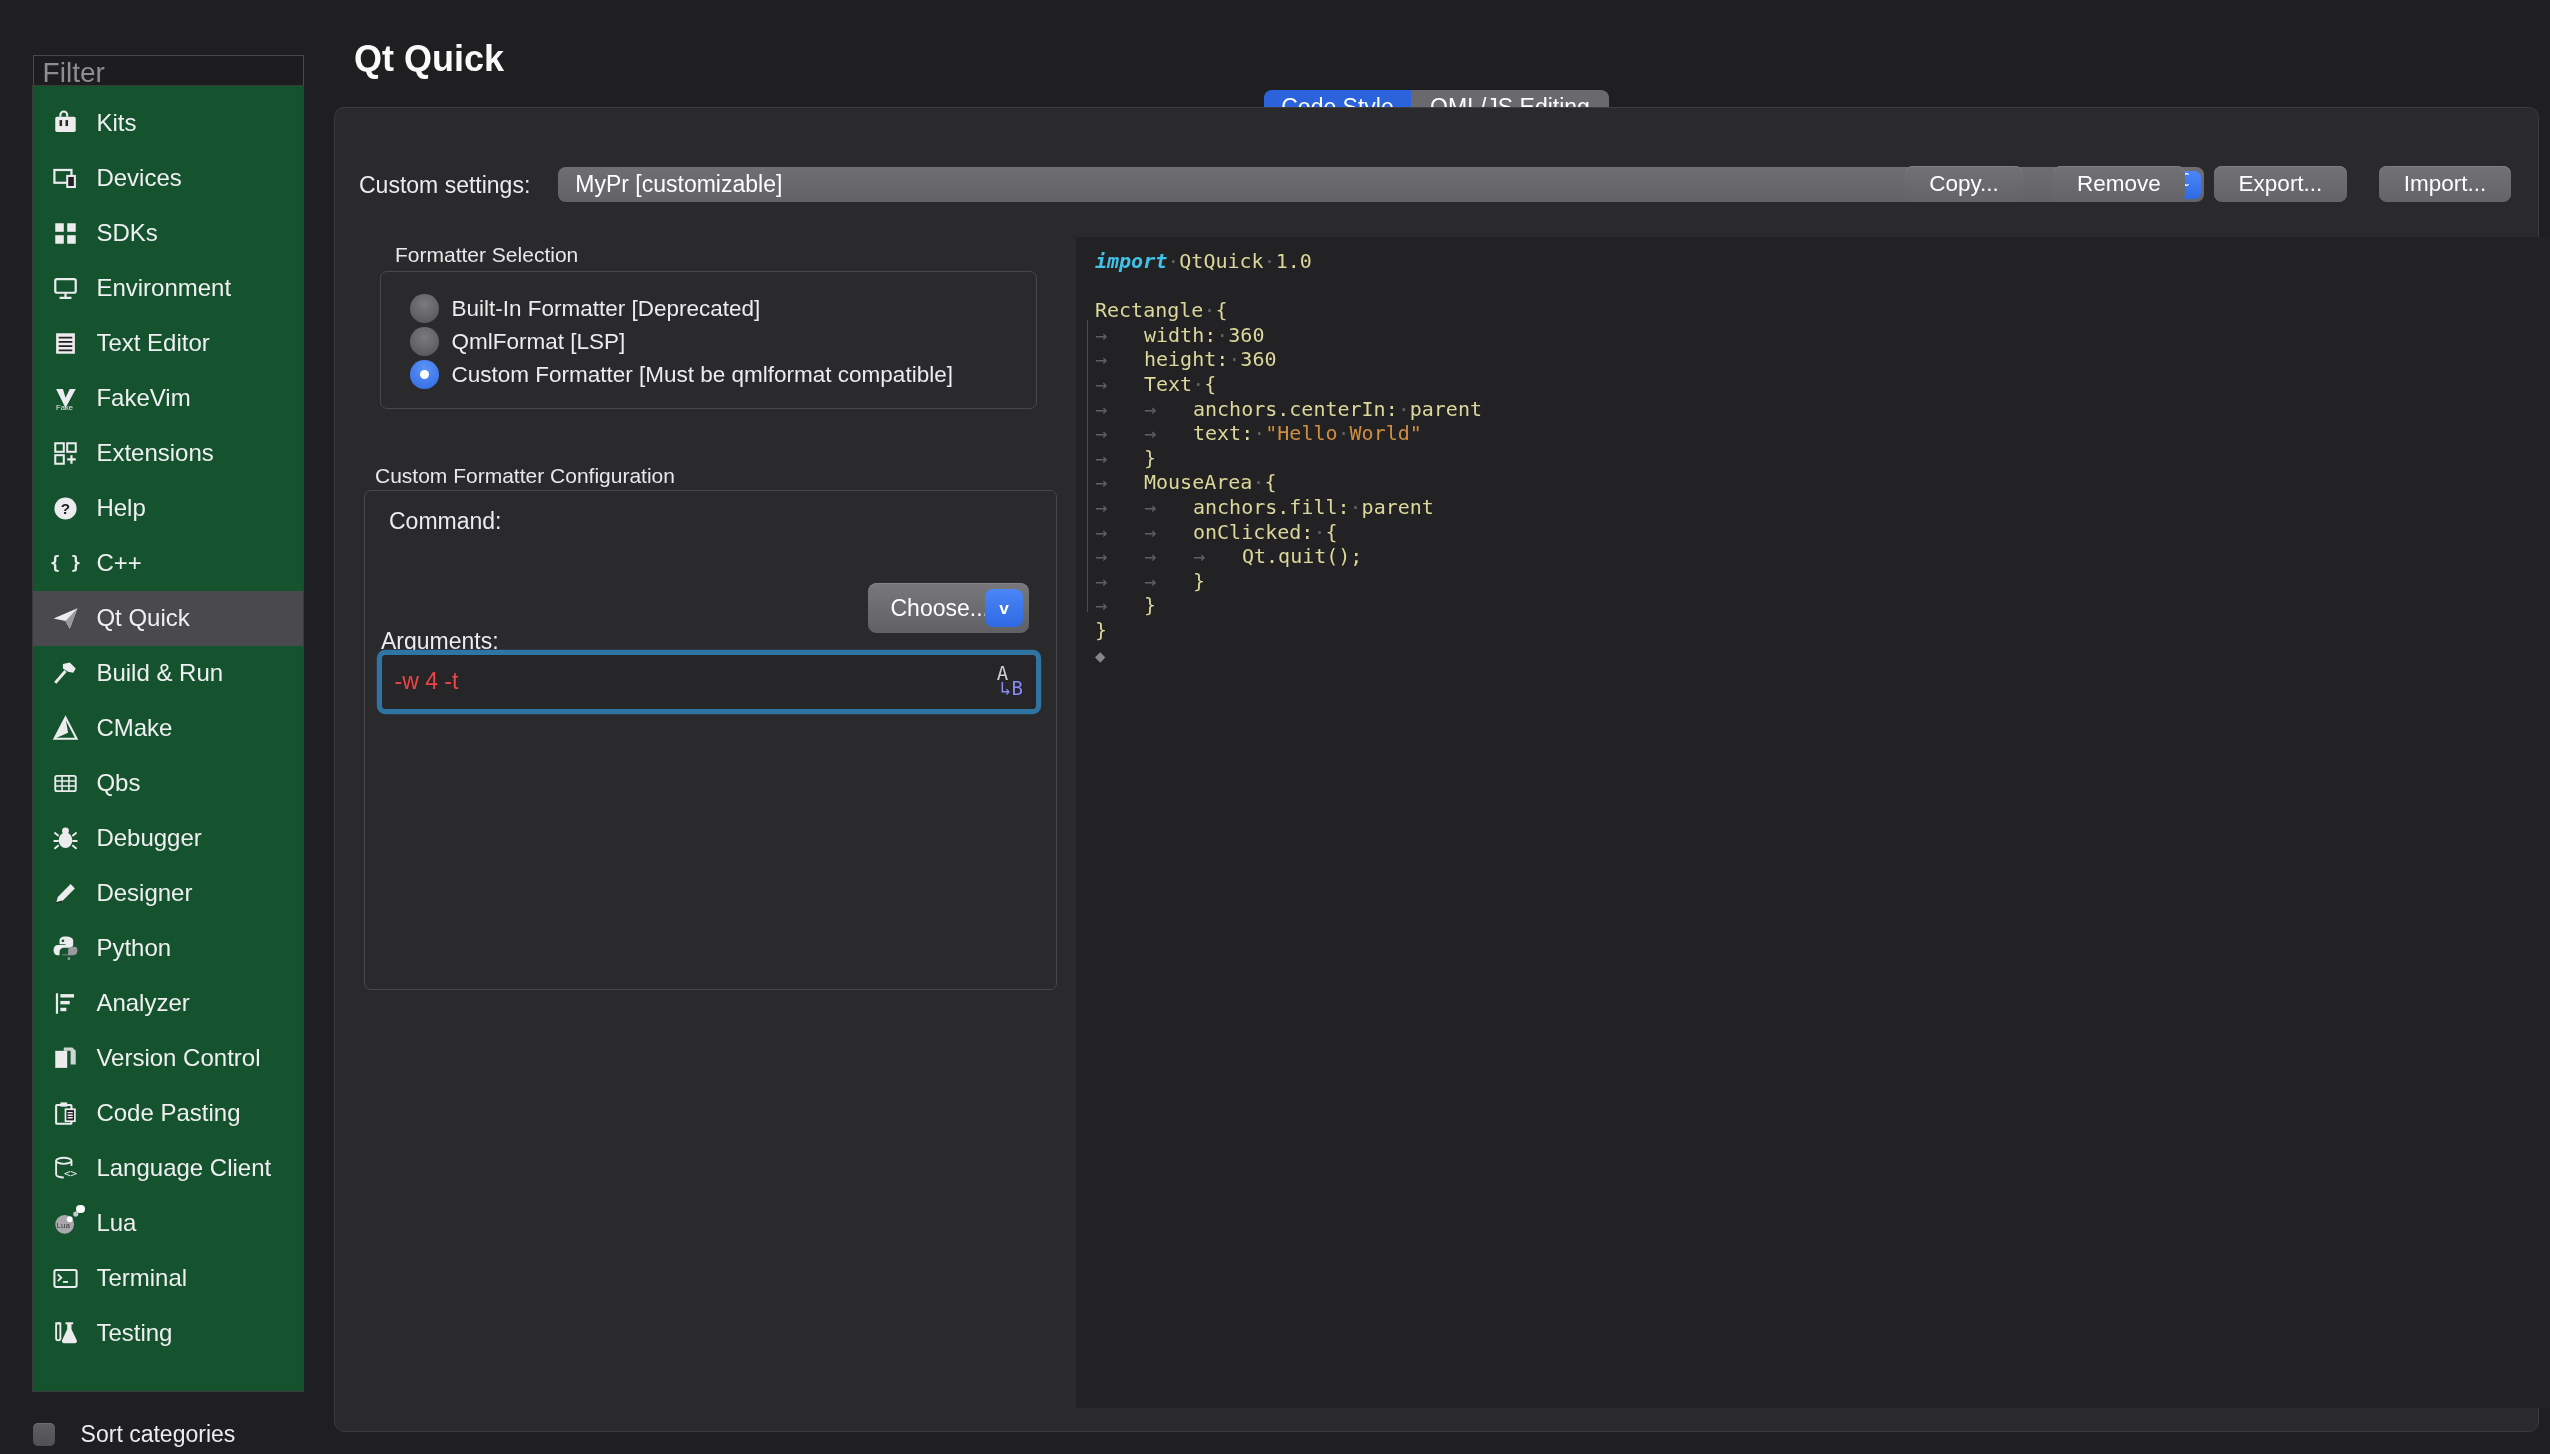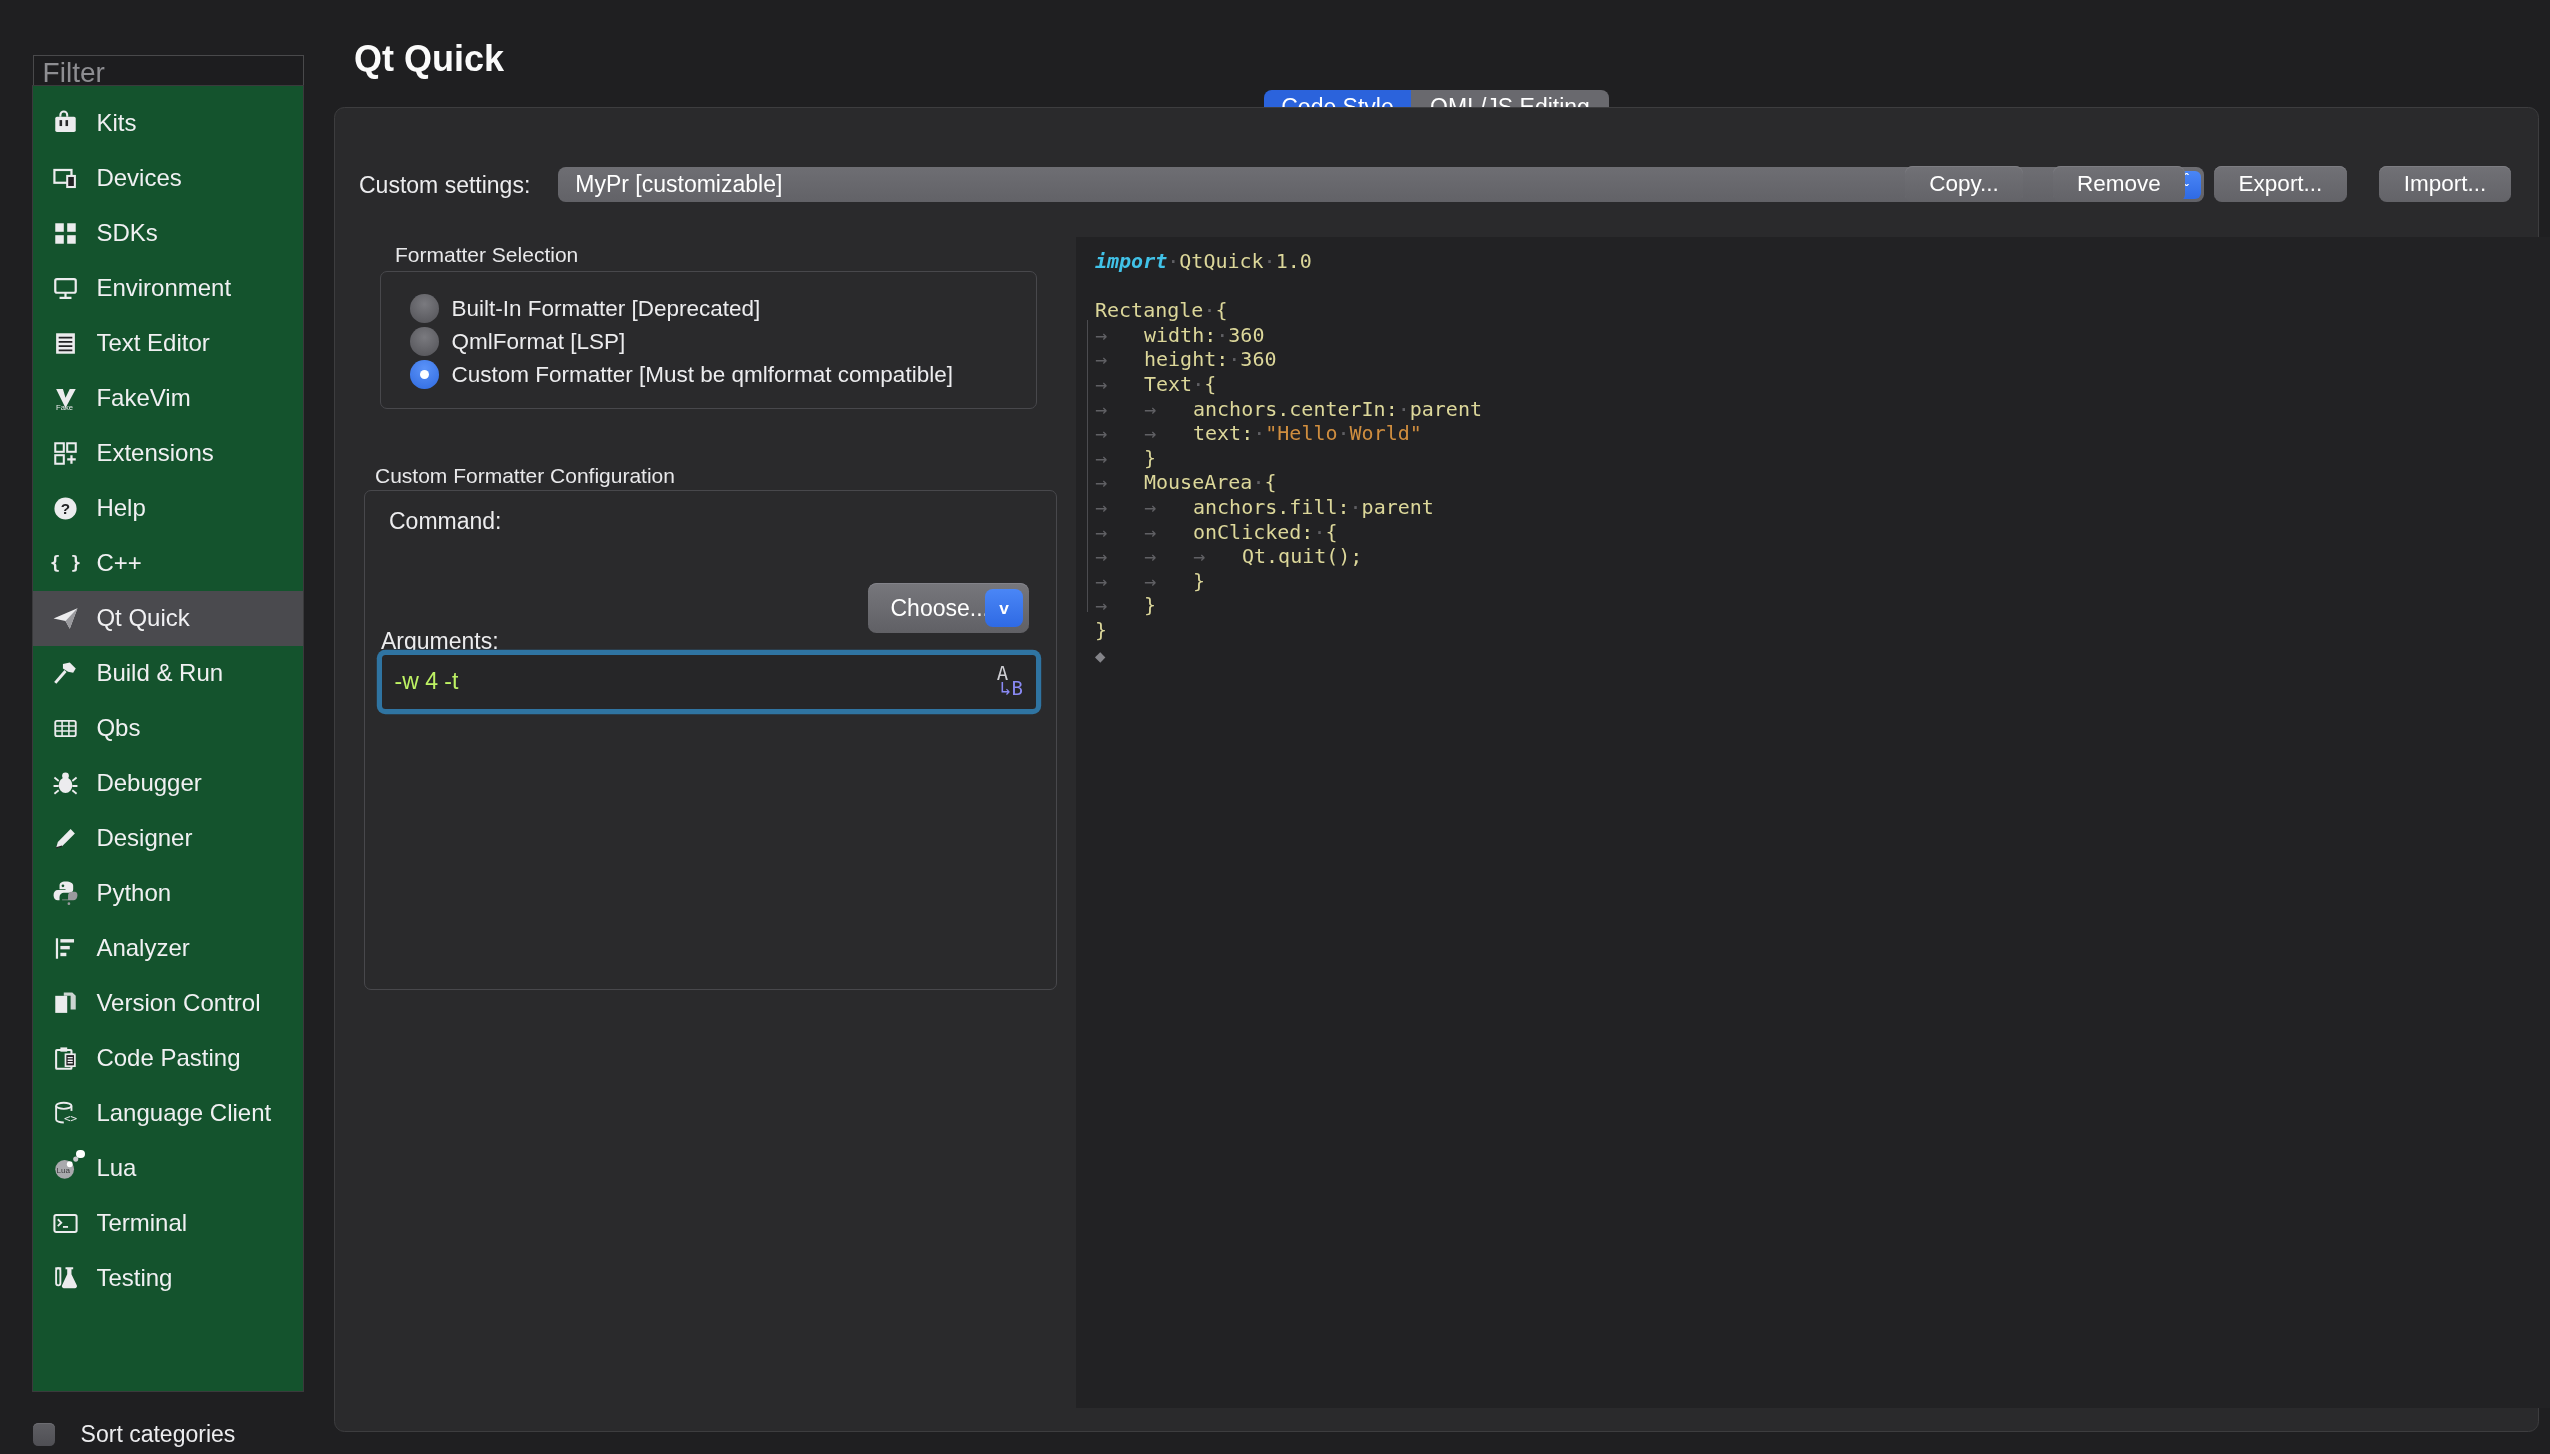--- a/index.html
+++ b/index.html
@@ -83,21 +83,21 @@
     background:linear-gradient(#77777c,#606065);border:none;border-radius:8.6px;
     color:#fff;font-size:23px;text-align:left;padding-left:22.5px;
     font-family:"Liberation Sans",sans-serif;box-shadow:inset 0 0.9px 0 #83838a;}
   .choose-chevron{position:absolute;right:6px;top:6px;width:38px;height:38px;border-radius:7.8px;
     background:linear-gradient(#4a86f6,#2f6ae4);color:#fff;display:flex;
     align-items:center;justify-content:center;font-size:17.3px;font-weight:bold;}
   .args-label{left:16px;top:137px;}
   .args-ring{position:absolute;left:17.3px;top:164px;width:654px;height:54px;border-radius:3.5px;
     box-shadow:0 0 0 5.2px var(--focus);background:#262628;}
   .args-input{position:absolute;left:5.2px;top:5.2px;width:605px;height:43px;background:transparent;
-    border:none;outline:none;color:#bef264;font-size:23px;padding:0 7px;
+    border:none;outline:none;color:#ef4444;font-size:23px;padding:0 7px;
     font-family:"Liberation Sans",sans-serif;}
   .var-btn{position:absolute;right:8.6px;top:5.2px;width:38px;height:43px;cursor:pointer;}
   .var-a{position:absolute;left:7px;top:1.7px;font-size:19px;color:#cfcfd4;font-family:"DejaVu Sans Mono",monospace;}
   .var-b{position:absolute;left:10.4px;top:17.3px;font-size:19px;color:#8a8af5;font-family:"DejaVu Sans Mono",monospace;}
 
   
   .code-area{position:absolute;left:741px;top:129px;width:1778px;height:1171px;
     background:var(--code-bg);overflow:hidden;}
   .code{padding:12px 0 0 19px;font-family:"DejaVu Sans Mono",monospace;
     font-size:20px;line-height:24.6px;white-space:pre;}
@@ -216,20 +216,29 @@
         <svg viewBox="0 0 34 34">
           <path d="M5 28L17 14" stroke="#ececee" stroke-width="3.4"></path>
           <path d="M14 6l8-2 7 7-3 5-6-1-6-4z" fill="#ececee"></path>
         </svg>
       </span>
       <span class="side-label">Build &amp; Run</span>
     </div>
     <div class="side-item">
       <span class="side-icon">
         <svg viewBox="0 0 34 34">
+          <path d="M17 4L4 29h26z" fill="none" stroke="#ececee" stroke-width="2.4"></path>
+          <path d="M17 4l3 18-16 7z" fill="#ececee"></path>
+        </svg>
+      </span>
+      <span class="side-label">CMake</span>
+    </div>
+    <div class="side-item">
+      <span class="side-icon">
+        <svg viewBox="0 0 34 34">
           <rect x="5" y="8" width="24" height="18" rx="2" fill="none" stroke="#ececee" stroke-width="2.2"></rect>
           <path d="M5 14h24M5 20h24M13 8v18M21 8v18" stroke="#ececee" stroke-width="1.8"></path>
         </svg>
       </span>
       <span class="side-label">Qbs</span>
     </div>
     <div class="side-item">
       <span class="side-icon">
         <svg viewBox="0 0 34 34">
           <ellipse cx="17" cy="19" rx="8" ry="9" fill="#ececee"></ellipse>

